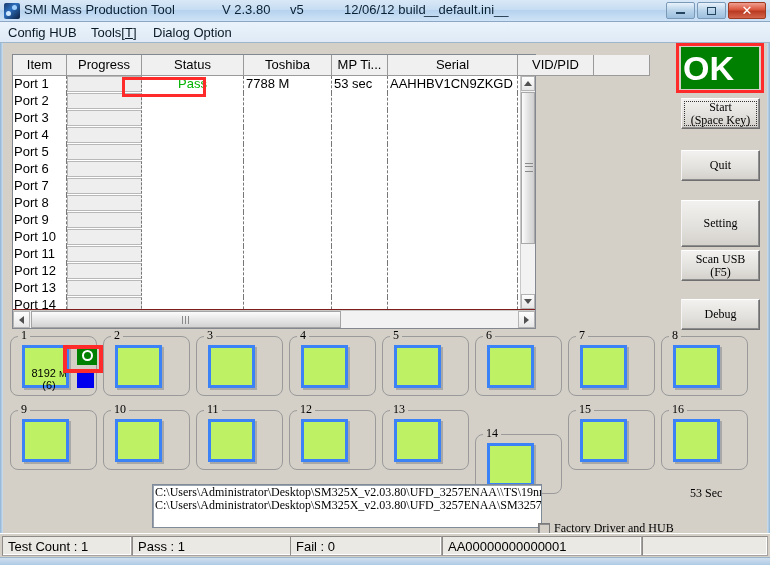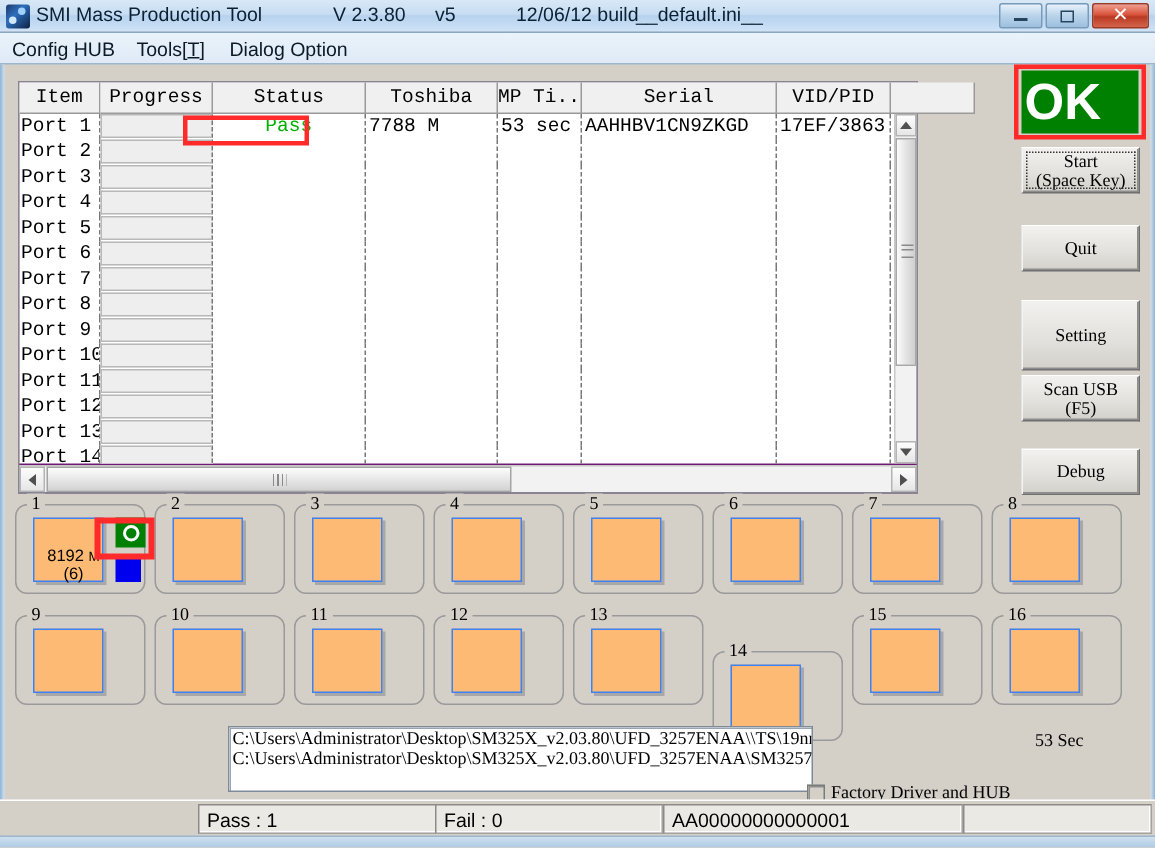--- a/index.html
+++ b/index.html
@@ -79,25 +79,24 @@
     font-size: 13px; color: #0a1a26; padding: 0 5px; white-space: nowrap;
     cursor: default;
   }
   #menu-0 { left: 3px; }
   #menu-1 { left: 86px; }
   #menu-2 { left: 148px; }
   .ul { text-decoration: underline; }
 
   
   #grid-wrap {
-    position: absolute; left: 12px; top: 54px; width: 600px; height: 275px;
-    background: #701a75;
+    position: absolute; left: 12px; top: 54px; width: 524px; height: 275px;
+    background: #7f1d1d;
     border: 1px solid #828790;
     box-sizing: border-box;
-    font-family: Liberation Mono, monospace;
   }
   #grid-head {
     position: absolute; left: 0; top: 0; right: 0; height: 21px;
     background: #f0f0f0;
     box-sizing: border-box;
   }
   .hcell {
     position: absolute; top: 0; height: 21px; line-height: 20px;
     text-align: center; font-size: 13px; color: #000;
     background: #f0f0f0;
@@ -245,22 +244,22 @@
     border-radius: 8px;
     box-sizing: border-box;
   }
   .slot .slot-num {
     position: absolute; left: 7px; top: -8px; height: 13px; line-height: 13px;
     font-size: 12px; color: #000; background: #d4d0c8; padding: 0 3px;
     font-family: "Liberation Serif", serif;
   }
   .slot .pad {
     position: absolute; left: 11px; top: 8px; width: 47px; height: 43px;
-    background: #fdba74;
-    border: 1px solid #3b82f6;
+    background: #bef264;
+    border: 3px solid #3b82f6;
     box-shadow: 2px 2px 0 #a8a8a8;
     box-sizing: border-box;
     font-size: 11px; color: #000;
     font-family: "Liberation Sans", sans-serif;
   }
   .slot .pad .cap {
     position: absolute; left: 0; right: -7px; top: 19px;
     text-align: center; white-space: nowrap;
   }
   .slot .pad .cap .unit { font-size: 9px; }
@@ -684,20 +683,21 @@
       <div class="line">C:\Users\Administrator\Desktop\SM325X_v2.03.80\UFD_3257ENAA\SM3257E</div>
     </div>
   <div id="sec-label">53 Sec</div>
 
   <div id="fd-check-wrap">
     <div id="fd-check"></div>
     <div id="fd-label">Factory Driver and HUB</div>
   </div>
 
   <div id="statusbar">
+    <div class="sb-panel" id="sb-0">Test Count : 1</div>
     <div class="sb-panel" id="sb-1">Pass : 1</div>
     <div class="sb-panel" id="sb-2">Fail : 0</div>
     <div class="sb-panel" id="sb-3">AA00000000000001</div>
     <div class="sb-panel" id="sb-4"></div>
   </div>
 
   <div id="bottom-edge"></div>
 </div>
 
 </body></html>

